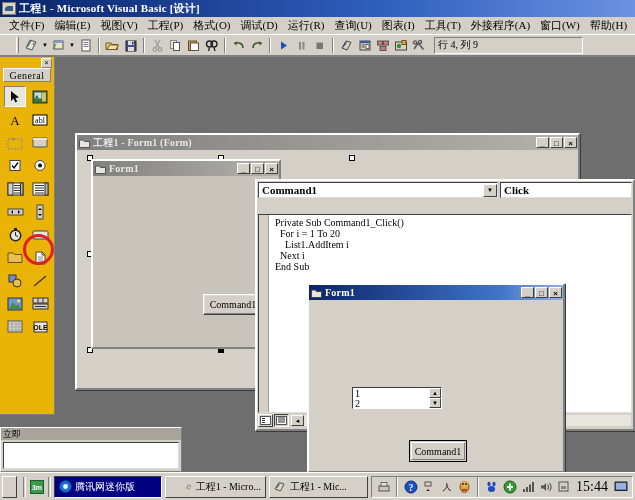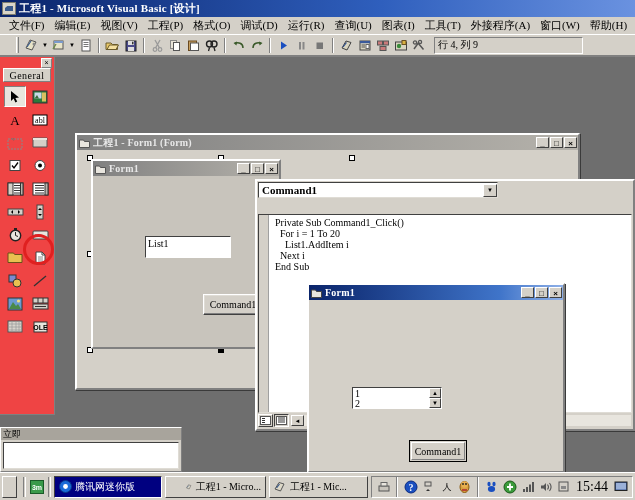--- a/index.html
+++ b/index.html
@@ -96,21 +96,21 @@
   .mdi-client {
     flex: 1; position: relative;
     background: #6e6e6e;
     border-top: 1px solid #808080;
     overflow: hidden;
   }
 
   
   #toolbox {
     position: absolute; left: 0; top: 0; width: 55px; height: 358px;
-    background: #ef4444;
+    background: #eab308;
     border-right: 1px solid #808080;
     border-bottom: 1px solid #808080;
   }
   #toolbox .tbx-close {
     position: absolute; right: 2px; top: 1px; width: 11px; height: 10px;
     border: 1px solid #808080; border-top-color:#fff; border-left-color:#fff;
     background: #d4d0c8;
     font-size: 7px; line-height: 8px; text-align: center;
   }
   .tbx-tab {
@@ -719,33 +719,35 @@
               <path d="M0.5 2 h4 l1 1.5 h5 v6 h-10 z" fill="#e8e5de" stroke="#555"></path>
             </svg>
             <span class="ct-text">Form1</span>
             <span class="ct-buttons">
               <span class="ct-btn">_</span>
               <span class="ct-btn">□</span>
               <span class="ct-btn">×</span>
             </span>
           </div>
           <div id="design-canvas">
-            <div id="design-listbox">List1</div>
             <div id="design-button">Command1</div>
           </div>
         </div>
       </div>
     </div>
 
     <div class="child" id="code-window">
 
       <div class="code-dropdowns">
         <div class="combo combo-left">
           <span>Command1</span>
           <span class="combo-btn">▼</span>
+        </div>
+        <div class="combo combo-right">
+          <span>Click</span>
         </div>
       </div>
 
       <div id="code-area">
         <div id="code-margin"></div>
         <div id="code-text">Private Sub Command1_Click()
   For i = 1 To 20
     List1.AddItem i
   Next i
 End Sub</div>

